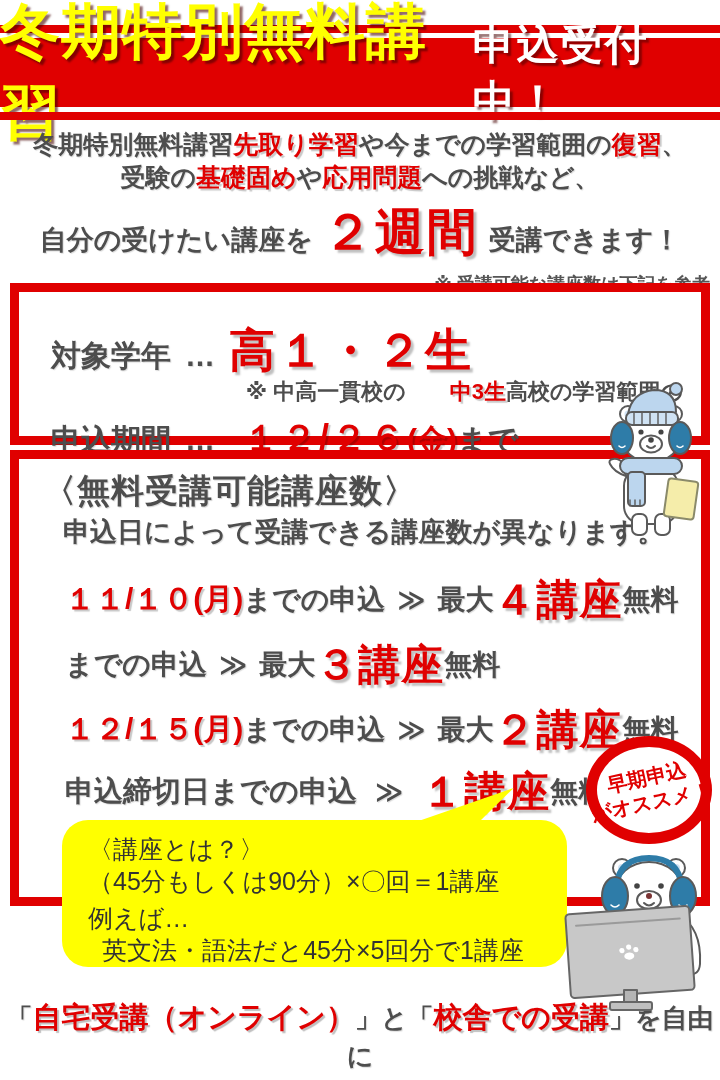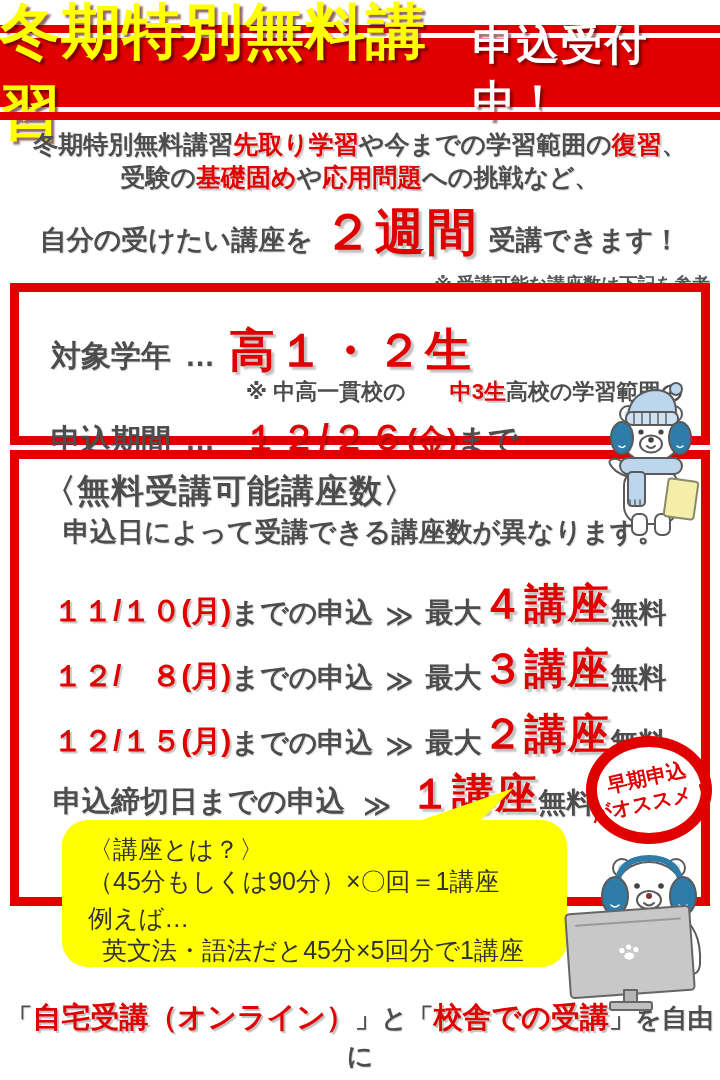--- a/index.html
+++ b/index.html
@@ -39,21 +39,21 @@
   .b1-note .rd{color:#e00000;text-shadow:2px 2px 1px rgba(0,0,0,.22);margin-left:44px;}
   .b1-row2{margin-top:8px;}
   .b1-pnum{font-size:36px;color:#e00000;letter-spacing:2px;margin-left:14px;text-shadow:2px 2px 1px rgba(0,0,0,.22);}
   .b1-pday{font-size:30px;color:#e00000;text-shadow:2px 2px 1px rgba(0,0,0,.22);}
   .b1-psuf{font-size:30px;}
   
   .b2-inner{padding:10px 0 0 24px;}
   .b2-heading{font-size:33px;line-height:44px;letter-spacing:1px;text-shadow:1px 1px 1px rgba(0,0,0,.18);}
   .b2-sub{font-size:27px;line-height:38px;margin-left:20px;text-shadow:1px 1px 1px rgba(0,0,0,.15);}
   .rows{margin-top:16px;margin-left:10px;}
-  .row{height:65px;display:flex;align-items:flex-end;text-shadow:1px 1px 1px rgba(0,0,0,.15);}
+  .row{height:65px;display:flex;align-items:center;text-shadow:1px 1px 1px rgba(0,0,0,.15);margin-left:12px;}
   .row .date{font-size:30px;color:#e00000;text-shadow:2px 2px 1px rgba(0,0,0,.22);}
   .row .mid{font-size:28px;}
   .row .arrow{font-size:27px;margin:0 12px;}
   .row .saidai{font-size:28px;}
   .row .big{font-size:42px;color:#e00000;letter-spacing:1px;text-shadow:3px 3px 2px rgba(0,0,0,.25);}
   .row .free{font-size:28px;}
   .row .label{font-size:29px;}
   .row.last{height:60px;}
   .row.last .arrow{margin:0 18px;}
   
@@ -138,21 +138,20 @@
       <div class="rows">
         <div class="row">
           <span class="date">１１/１０(月)</span>
           <span class="mid">までの申込</span>
           <span class="arrow">≫</span>
           <span class="saidai">最大</span>
           <span class="big">４講座</span>
           <span class="free">無料</span>
         </div>
         <div class="row">
-          <span class="date">１２/　８(月)</span>
           <span class="mid">までの申込</span>
           <span class="arrow">≫</span>
           <span class="saidai">最大</span>
           <span class="big">３講座</span>
           <span class="free">無料</span>
         </div>
         <div class="row">
           <span class="date">１２/１５(月)</span>
           <span class="mid">までの申込</span>
           <span class="arrow">≫</span>

